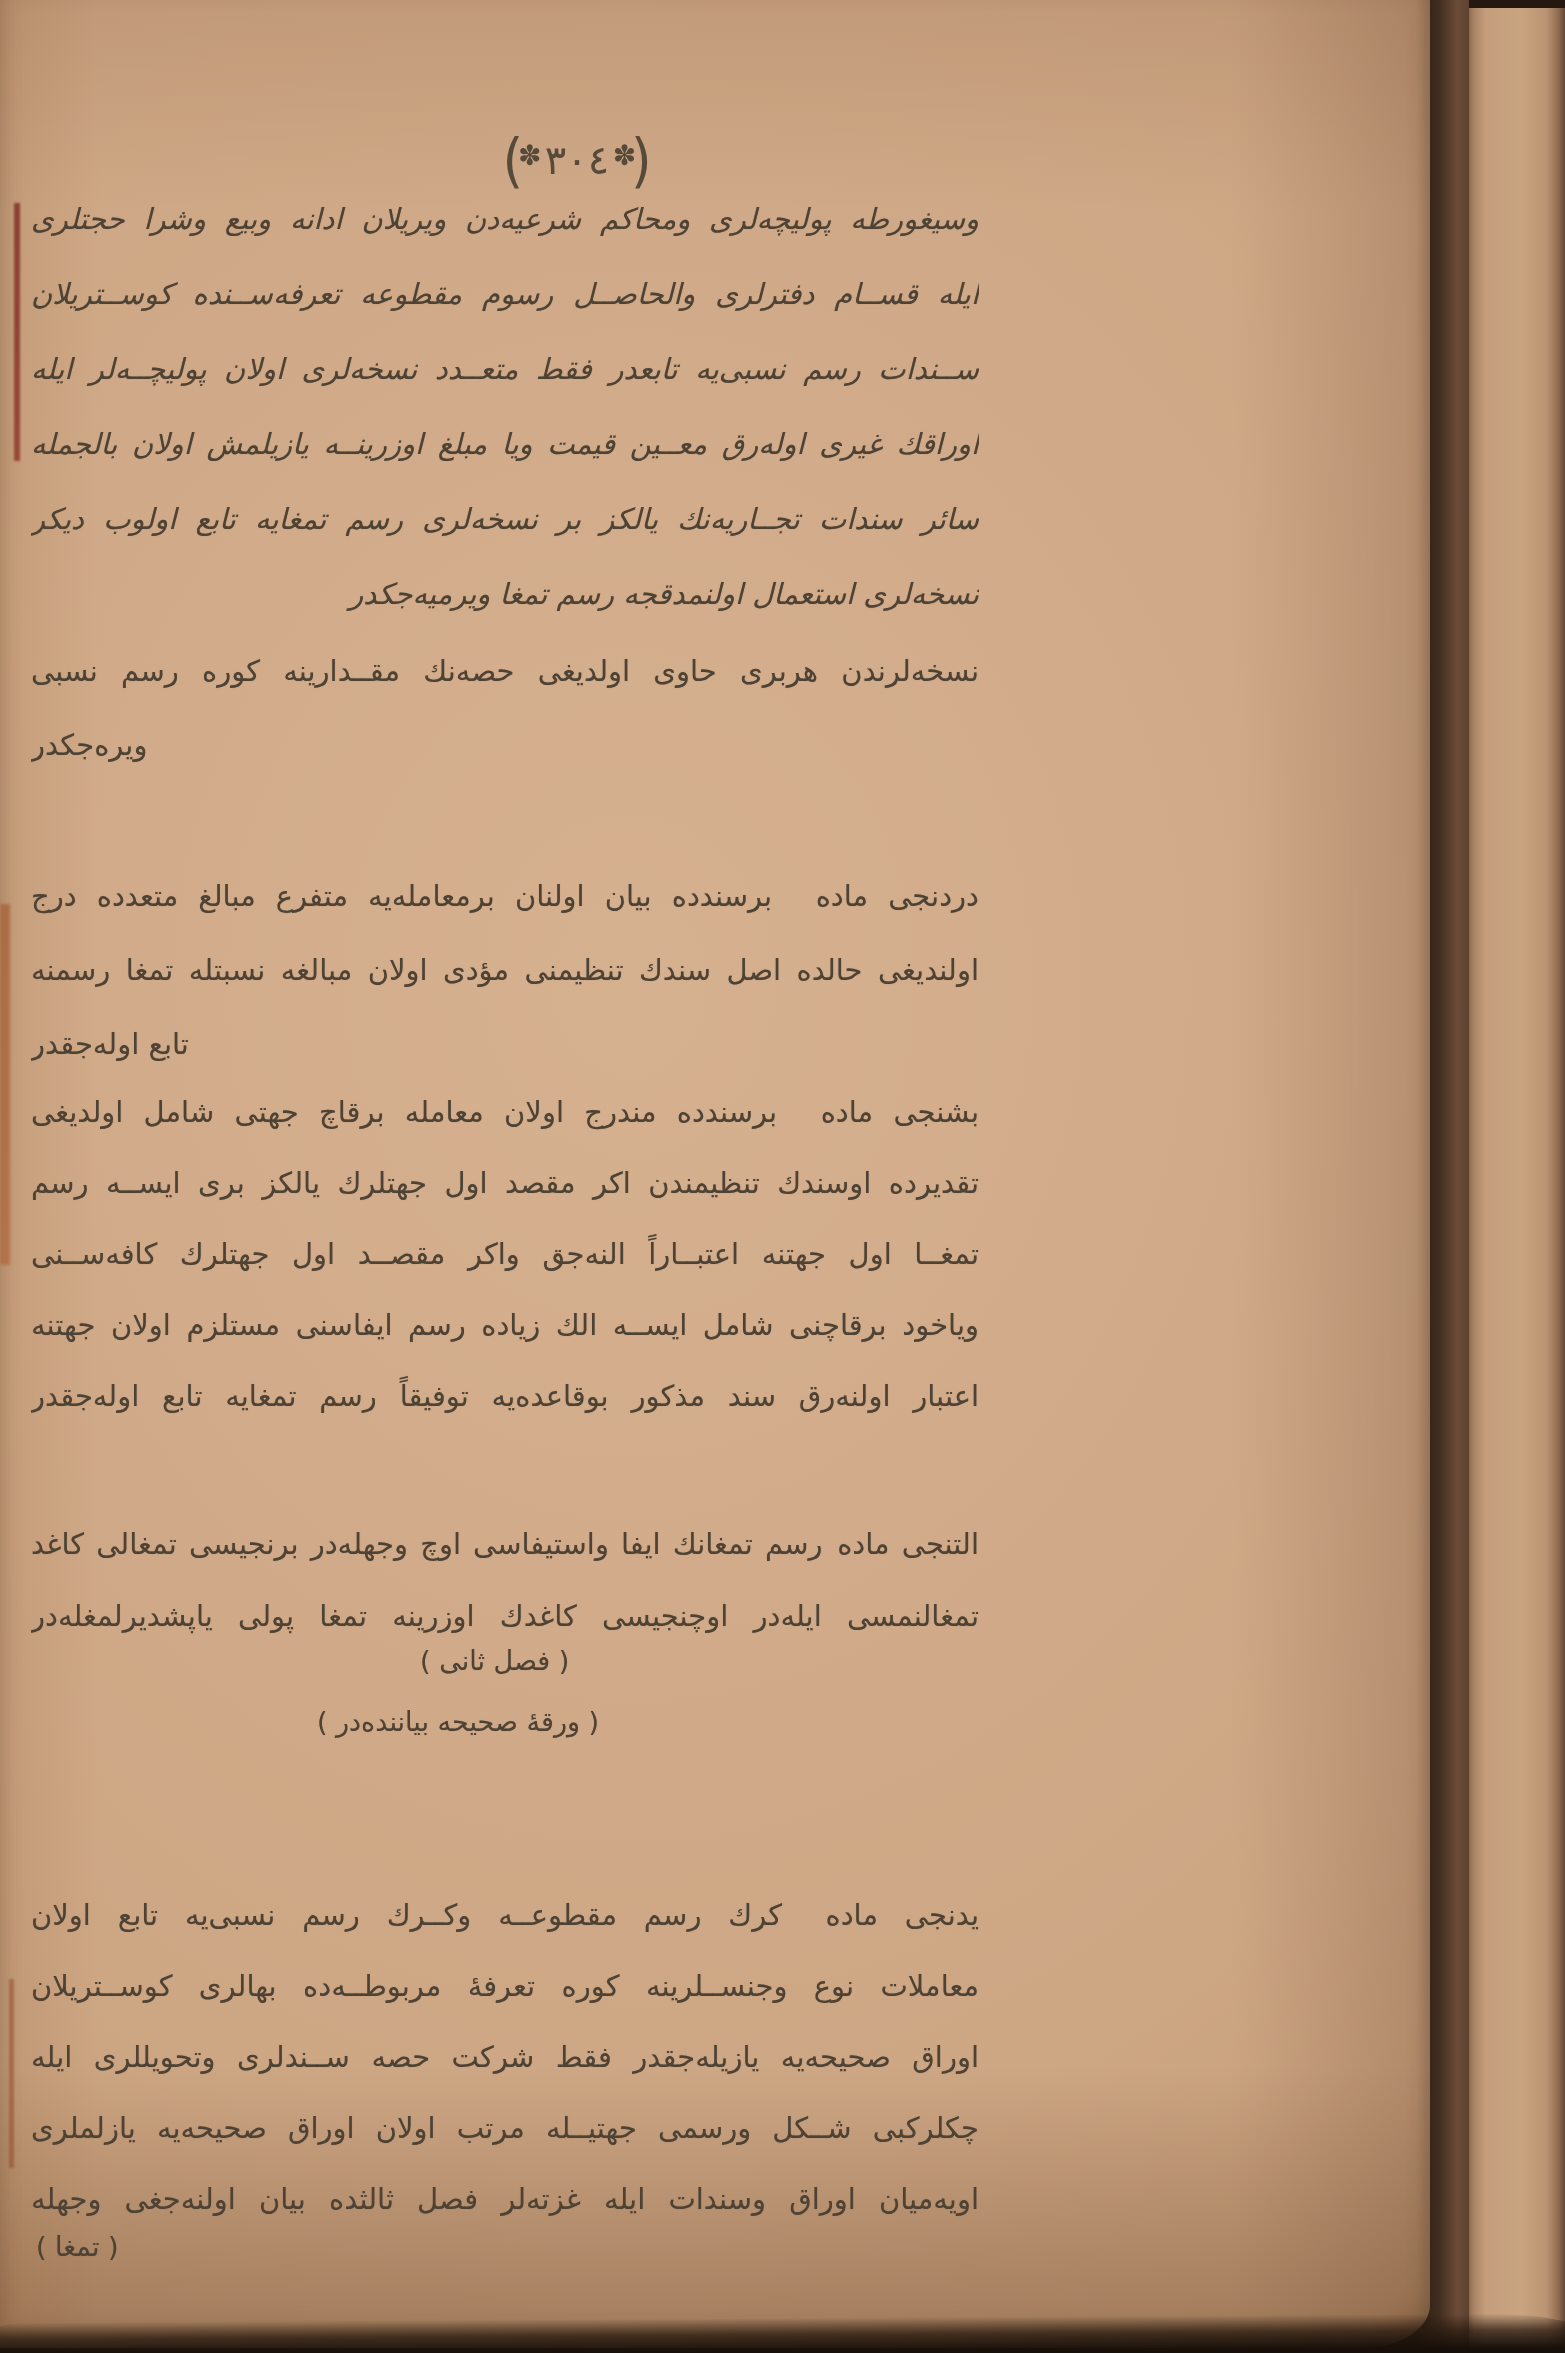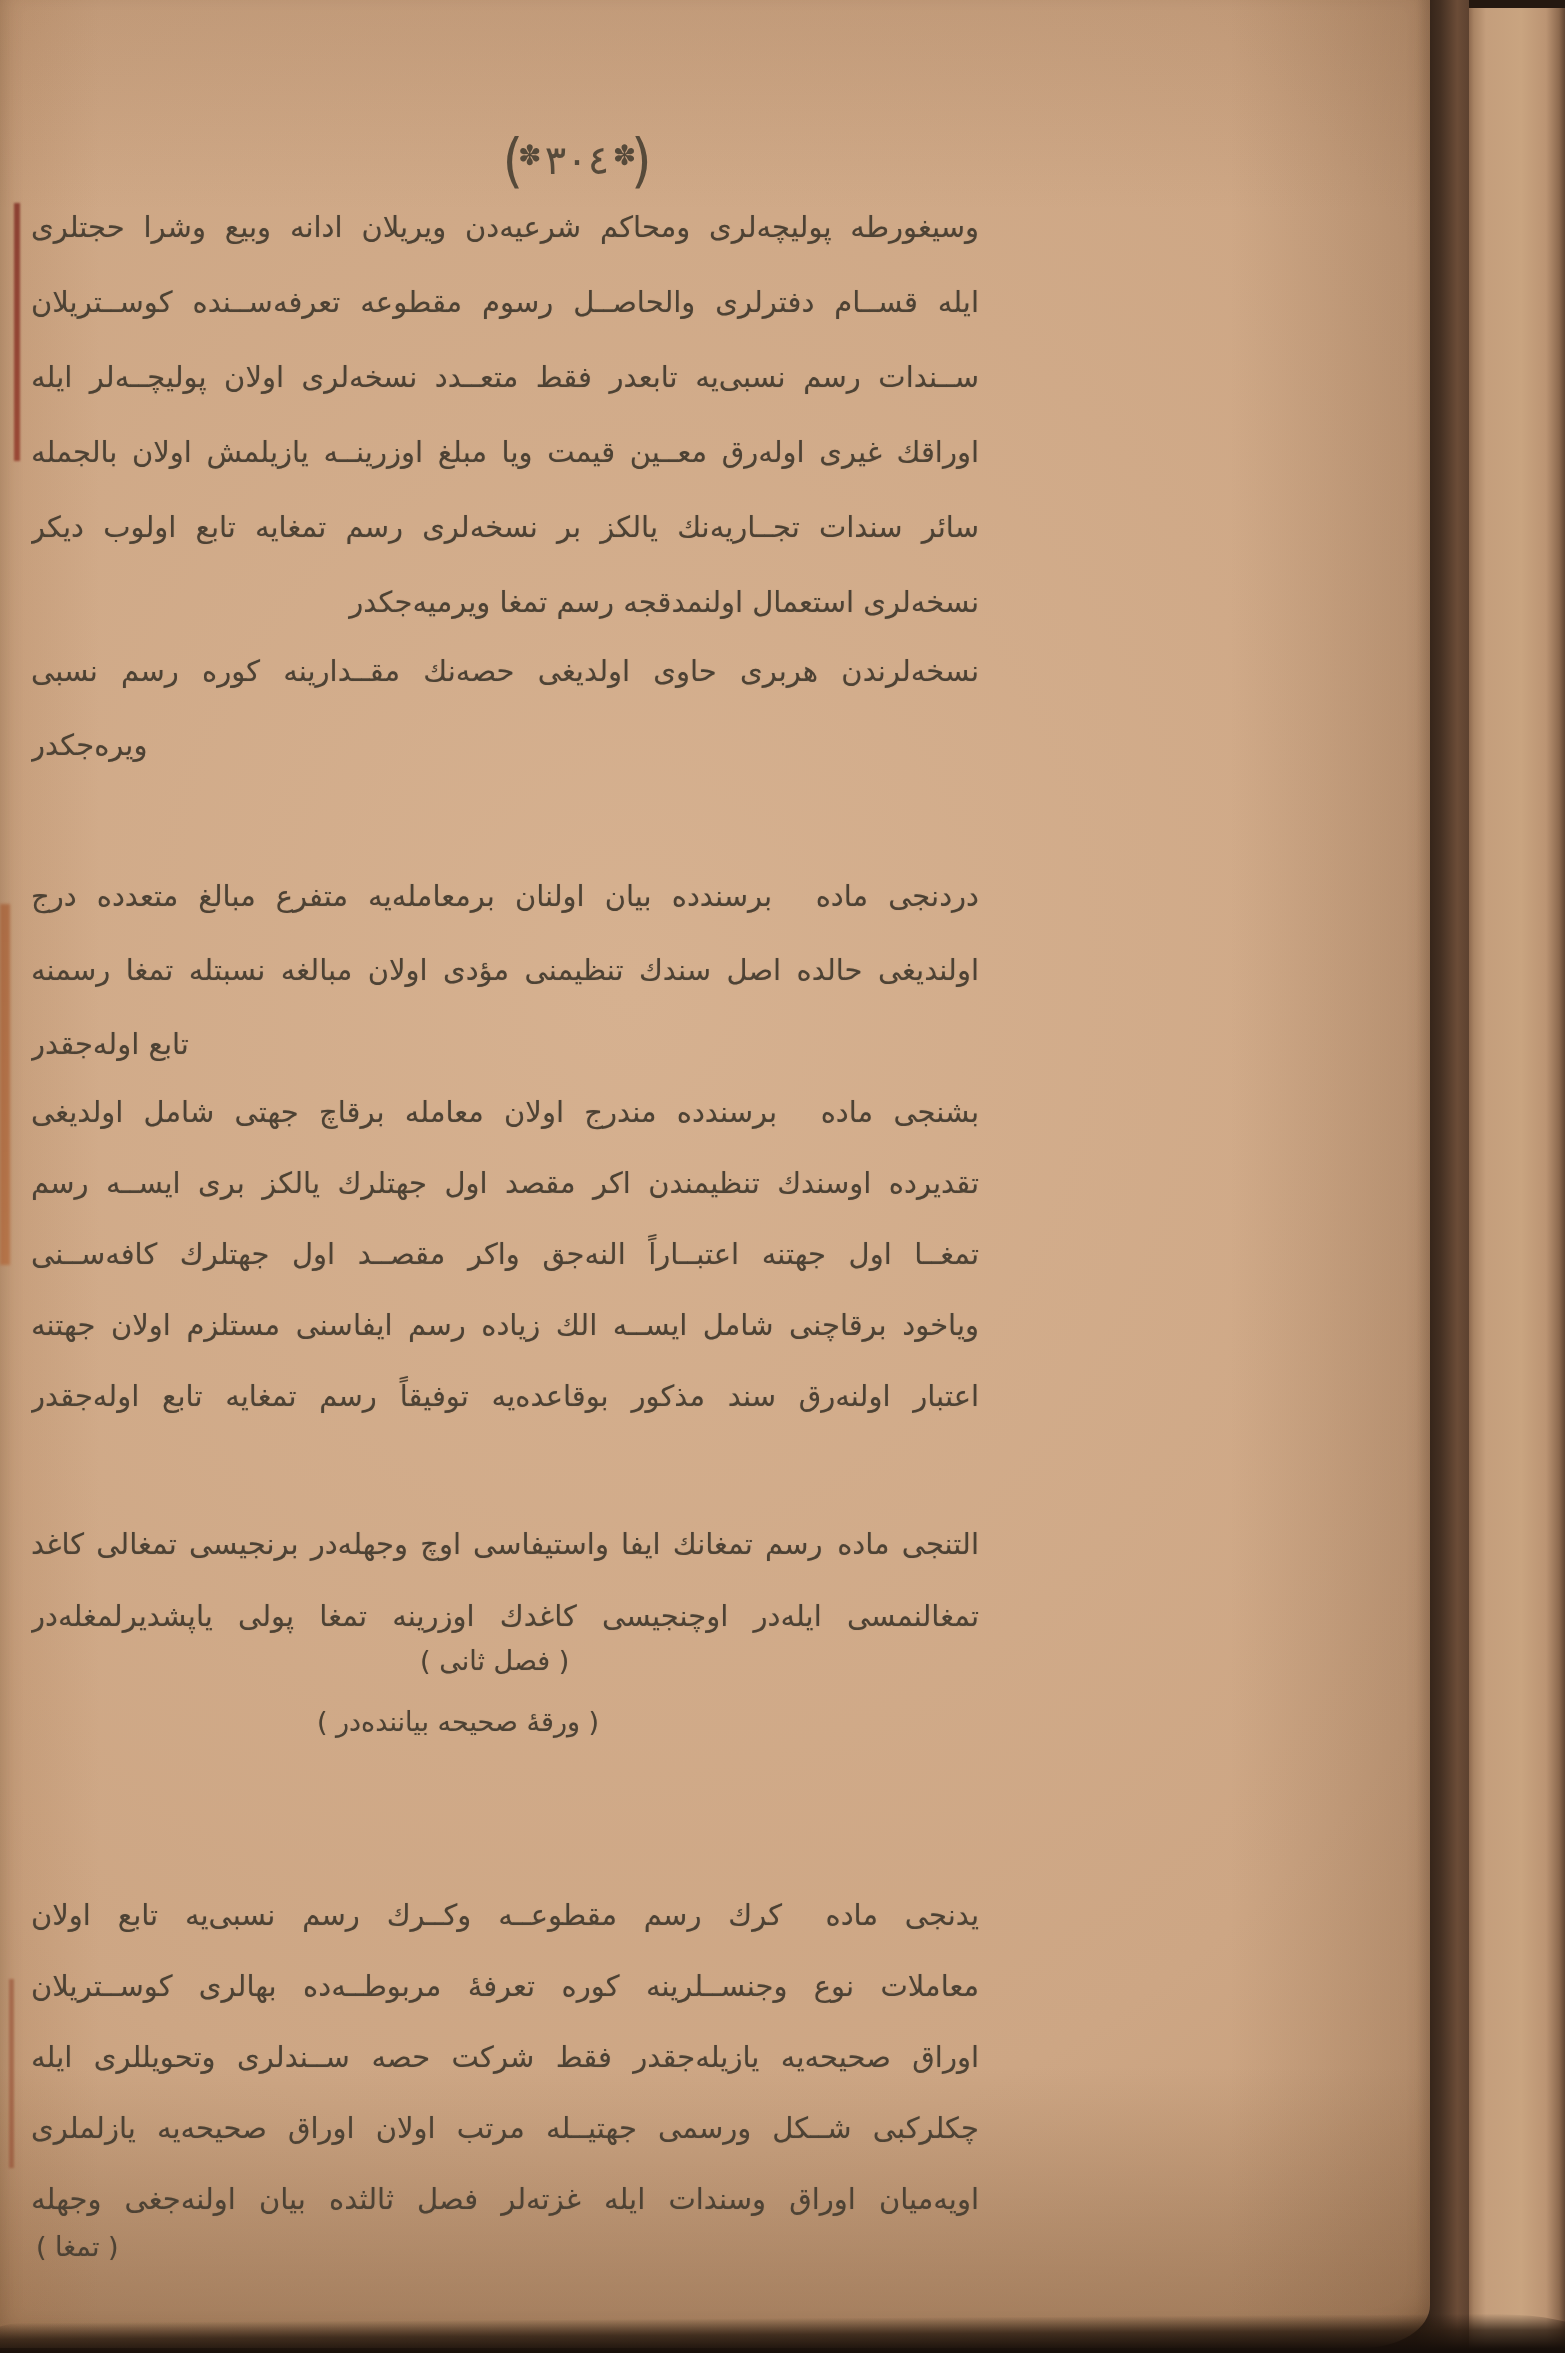--- a/index.html
+++ b/index.html
@@ -41,21 +41,21 @@
   .pagenum .ros{font-size:28px;line-height:74px;vertical-align:10.3px;display:inline-block;margin:0 -5.2px;}
   .pagenum .num{font-size:40px;line-height:74px;letter-spacing:5.2px;margin:0 8.6px;display:inline-block;vertical-align:1.7px;}
 
   
   .para{position:absolute;left:31px;width:948px;z-index:6;direction:rtl;color:#4d4234;
     font-size:29px;text-shadow:0 0 0.9px rgba(77,66,52,.35);}
   .line{text-align:justify;overflow:hidden;}
   .line.j{text-align-last:justify;}
   .line.r{text-align-last:right;}
   .line.l{text-align-last:left;}
-  .p0{top:190px;}  .p0 .line{height:75px;line-height:75px;}
+  .p0{top:182px;font-style:italic;}  .p0 .line{height:75px;line-height:75px;}
   .p1{top:634px;}  .p1 .line{height:74px;line-height:74px;}
   .p2{top:859px;}  .p2 .line{height:74px;line-height:74px;}
   .p3{top:1077px;} .p3 .line{height:71px;line-height:71px;}
   .p4{top:1508px;} .p4 .line{height:72px;line-height:72px;}
   .p5{top:1880px;} .p5 .line{height:71px;line-height:71px;}
 
   .heading{position:absolute;left:31px;width:948px;z-index:6;direction:rtl;text-align:center;
     color:#4d4234;font-size:27px;text-shadow:0 0 0.9px rgba(77,66,52,.35);}
   .h1{top:1645px;transform:translateX(-10.3px);}
   .h2{top:1706px;transform:translateX(-47px);}

